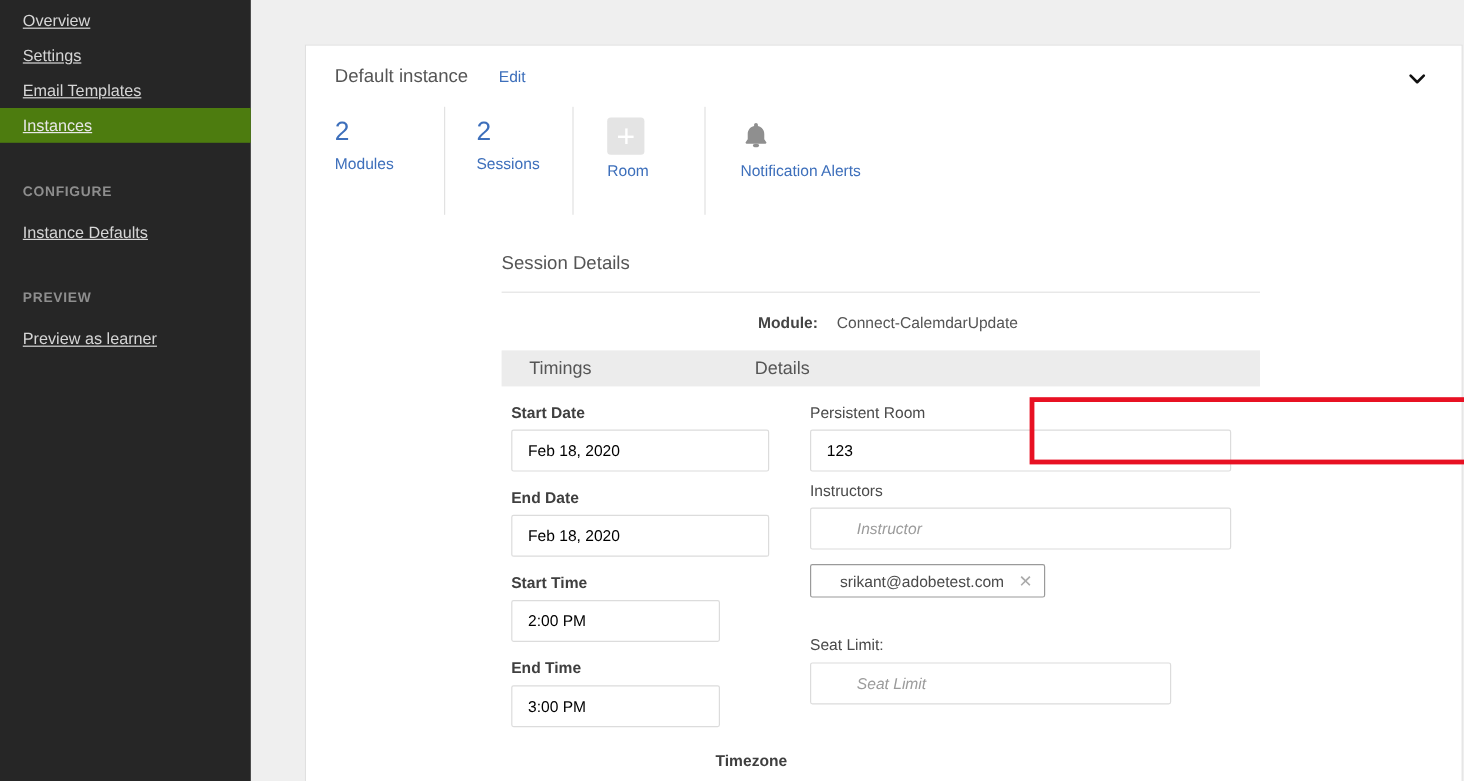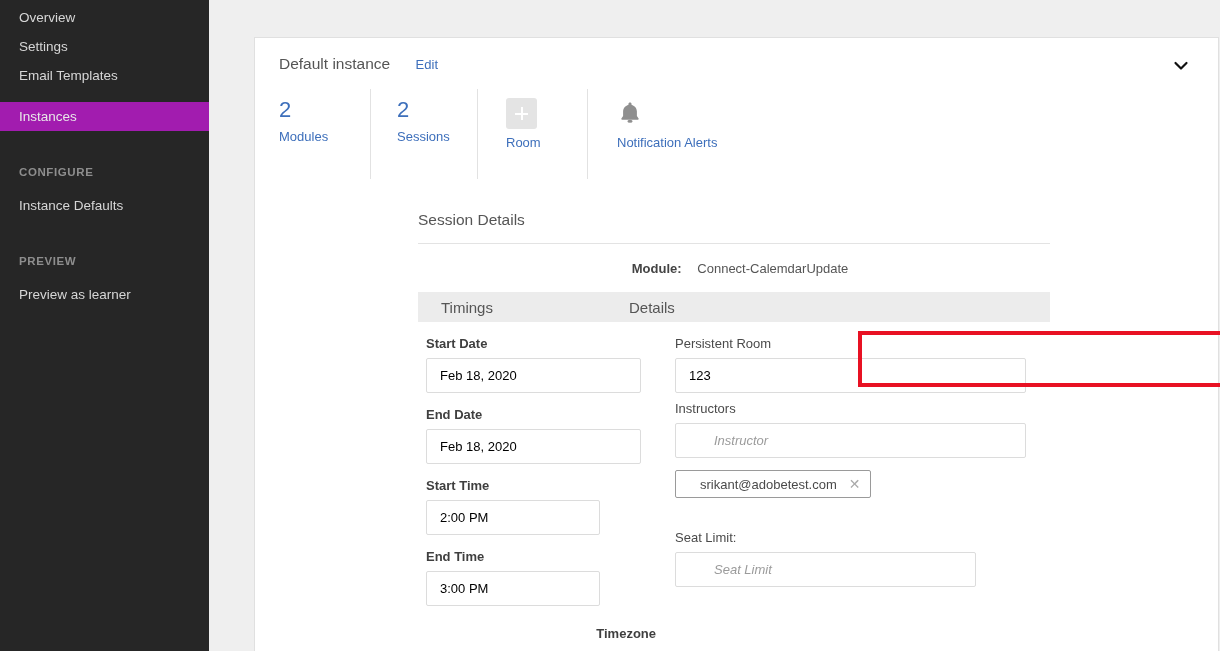--- a/index.html
+++ b/index.html
@@ -21,22 +21,23 @@
     background: #262626;
   }
   .nav-item {
     height: 29px;
     line-height: 29px;
     padding-left: 19px;
     color: #d6d6d6;
     font-size: 13.5px;
     white-space: nowrap;
     cursor: pointer;
-  }
-  .nav-item.active { background: #a21caf; color: #e8e8e8; margin-top: 12px; }
+    text-decoration: underline;
+  }
+  .nav-item.active { background: #4d7c0f; color: #e8e8e8; }
   .nav-spacer-sm { height: 3px; }
   .nav-section {
     padding-left: 19px;
     color: #8e8e8e;
     font-size: 11.5px;
     font-weight: bold;
     letter-spacing: 0.6px;
     margin-top: 35px;
     margin-bottom: 13px;
   }

